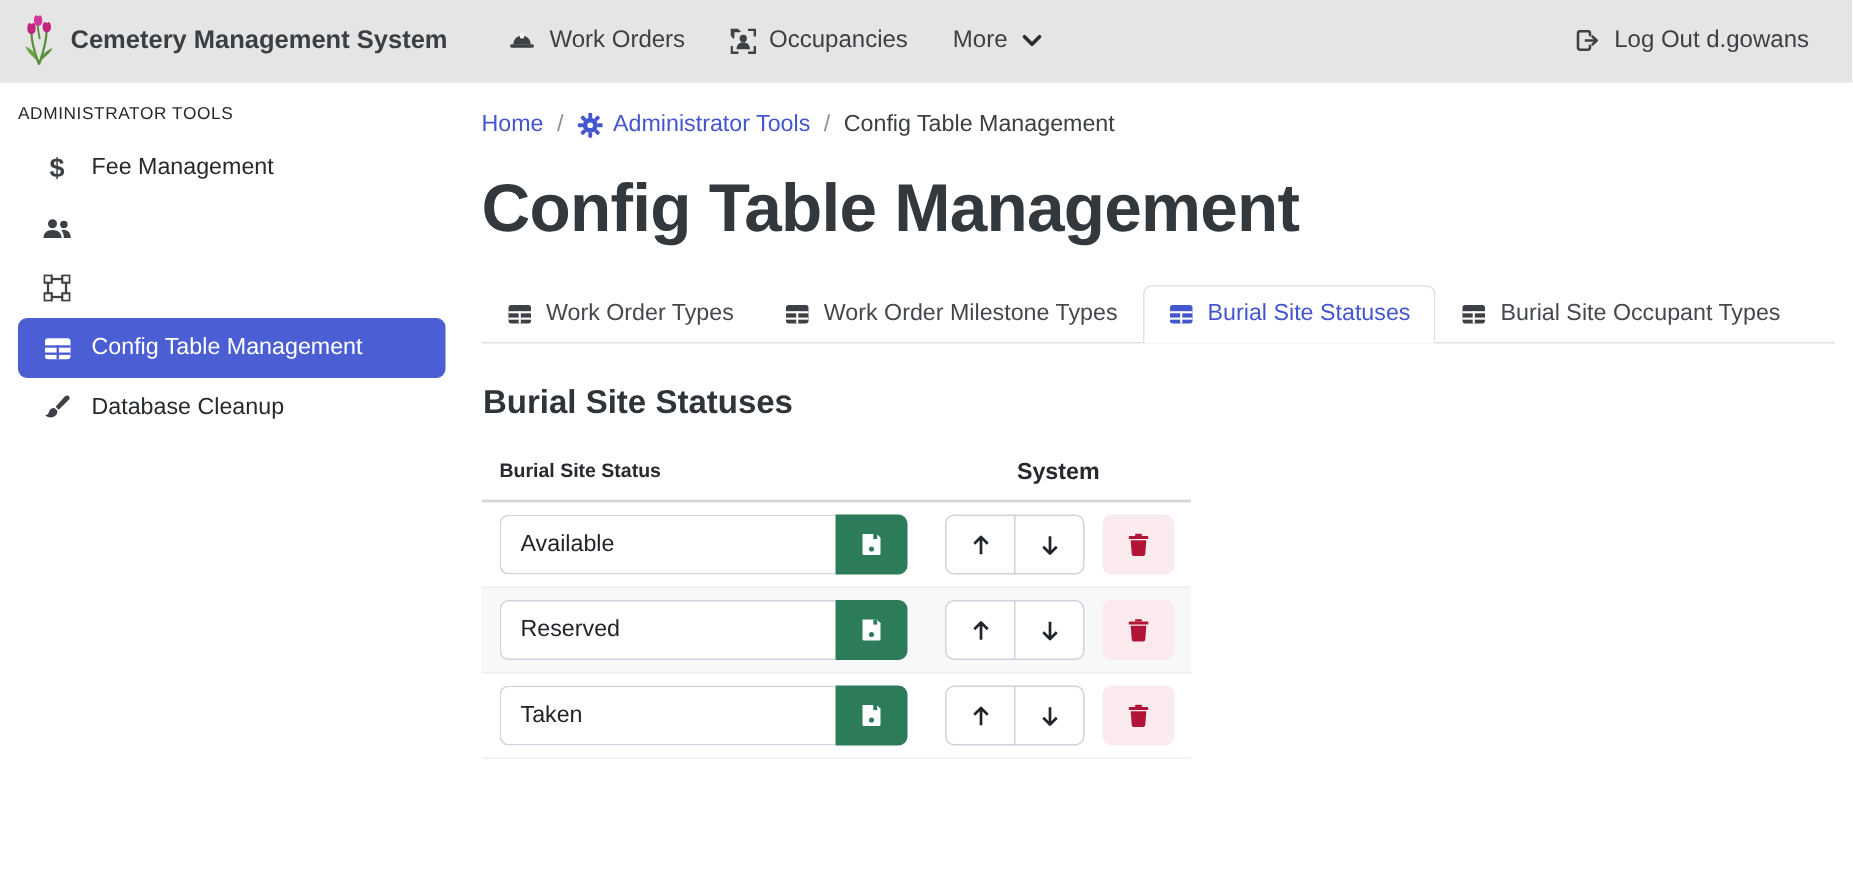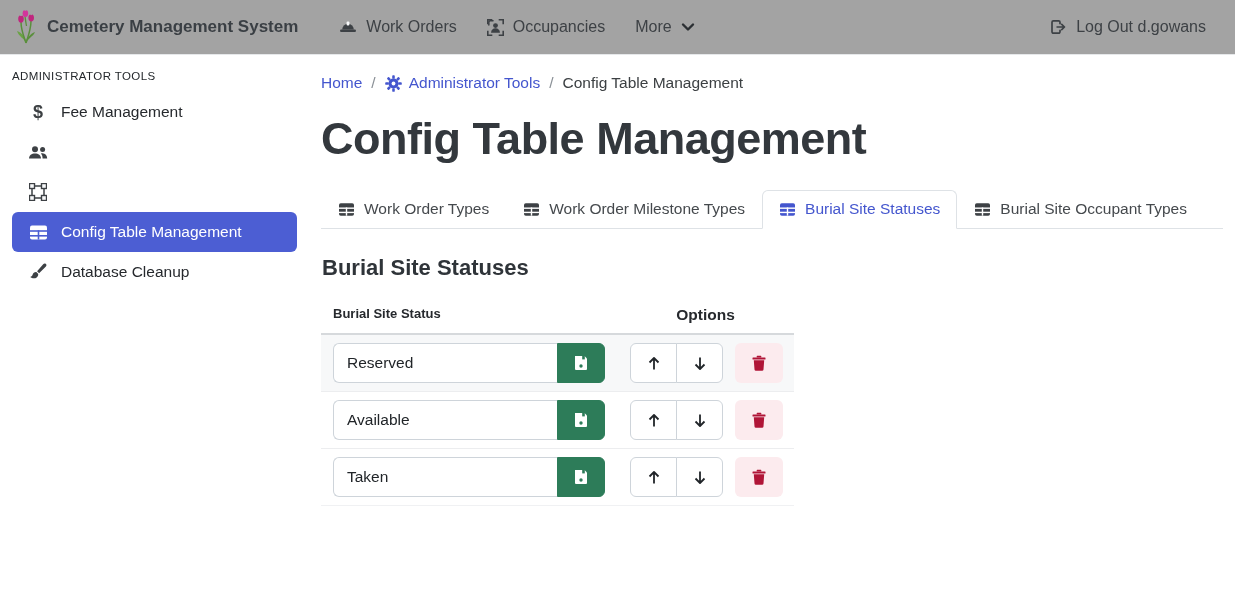--- a/index.html
+++ b/index.html
@@ -4,21 +4,21 @@
 <style>
   * { box-sizing: border-box; margin: 0; padding: 0; }
   html,body { width:1235px; height:591px; overflow:hidden; }
   body {
     font-family: "Liberation Sans", sans-serif;
     color:#212529; background:#fff; font-size:15.5px;
   }
   
   .navbar {
     height:55px; display:flex; align-items:center;
-    background:#a3a3a3; border-bottom:1px solid #e6e8ea;
+    background:#e5e5e5; border-bottom:1px solid #e6e8ea;
     padding:0 14px;
   }
   .brand { display:flex; align-items:center; gap:9px; margin-right:26px; cursor:pointer; }
   .brand-title { font-weight:bold; font-size:17px; color:#3a3f44; }
   .nav-link {
     display:flex; align-items:center; gap:9px;
     color:#3d4145; font-size:16px; margin:16px 15px; cursor:pointer; white-space:nowrap;
   }
   .nav-right { margin-left:auto;text-align:center; }
   .icon { display:inline-flex; align-items:center; justify-content:center; }
@@ -304,23 +304,63 @@
         </span>
         <span>Burial Site Occupant Types</span>
       </div>
     </div>
 
     <h2 class="section-heading">Burial Site Statuses</h2>
 
     <div class="cfg-table">
       <div class="cfg-thead">
         <div class="cfg-th1">Burial Site Status</div>
-        <div class="cfg-th2">Options</div>
-      </div>
-
+        <div class="cfg-th2">System</div>
+      </div>
+
+
+      <div class="data-row">
+        <div class="cell-status">
+          <div class="input-group">
+            <input type="text" value="Available" style="">
+            <button class="btn-green">
+              <span class="icon">
+                <svg width="16" height="16" viewBox="0 0 16 16">
+                  <path d="M2 1 h9.5 L14 3.5 V14 a1 1 0 0 1 -1 1 H3 a1 1 0 0 1 -1 -1 z" fill="#fff"></path>
+                  <rect x="9.2" y="1" width="2.6" height="3.4" fill="#2d7c59"></rect>
+                  <rect x="6.3" y="9.3" width="3.4" height="3.4" rx="1.7" fill="#2d7c59"></rect>
+                </svg>
+              </span>
+            </button>
+          </div>
+        </div>
+        <div class="cell-options">
+          <div class="updown">
+            <button class="ud-btn up">
+              <svg width="14" height="15" viewBox="0 0 14 15">
+                  <path d="M7 13.5 V2 M2.5 6.5 L7 2 L11.5 6.5" fill="none" stroke="#212529" stroke-width="1.8" stroke-linejoin="round"></path>
+                </svg>
+            </button>
+            <button class="ud-btn down">
+              <svg width="14" height="15" viewBox="0 0 14 15">
+                  <path d="M7 1.5 V13 M2.5 8.5 L7 13 L11.5 8.5" fill="none" stroke="#212529" stroke-width="1.8" stroke-linejoin="round"></path>
+                </svg>
+            </button>
+          </div>
+          <button class="btn-trash">
+            <span class="icon">
+              <svg width="14" height="16" viewBox="0 0 14 16" fill="#b01537">
+                <rect x="0.5" y="2.4" width="13" height="2" rx="0.5"></rect>
+                <rect x="4.7" y="0.8" width="4.6" height="1.6" rx="0.5"></rect>
+                <path d="M1.8 5.2 h10.4 l-.7 9.2 a1.4 1.4 0 0 1 -1.4 1.3 H3.9 a1.4 1.4 0 0 1 -1.4 -1.3 z"></path>
+              </svg>
+            </span>
+          </button>
+        </div>
+      </div>
 
       <div class="data-row striped">
         <div class="cell-status">
           <div class="input-group">
             <input type="text" value="Reserved" style="">
             <button class="btn-green">
               <span class="icon">
                 <svg width="16" height="16" viewBox="0 0 16 16">
                   <path d="M2 1 h9.5 L14 3.5 V14 a1 1 0 0 1 -1 1 H3 a1 1 0 0 1 -1 -1 z" fill="#fff"></path>
                   <rect x="9.2" y="1" width="2.6" height="3.4" fill="#2d7c59"></rect>
@@ -351,21 +391,21 @@
                 <path d="M1.8 5.2 h10.4 l-.7 9.2 a1.4 1.4 0 0 1 -1.4 1.3 H3.9 a1.4 1.4 0 0 1 -1.4 -1.3 z"></path>
               </svg>
             </span>
           </button>
         </div>
       </div>
 
       <div class="data-row">
         <div class="cell-status">
           <div class="input-group">
-            <input type="text" value="Available" style="">
+            <input type="text" value="Taken" style="">
             <button class="btn-green">
               <span class="icon">
                 <svg width="16" height="16" viewBox="0 0 16 16">
                   <path d="M2 1 h9.5 L14 3.5 V14 a1 1 0 0 1 -1 1 H3 a1 1 0 0 1 -1 -1 z" fill="#fff"></path>
                   <rect x="9.2" y="1" width="2.6" height="3.4" fill="#2d7c59"></rect>
                   <rect x="6.3" y="9.3" width="3.4" height="3.4" rx="1.7" fill="#2d7c59"></rect>
                 </svg>
               </span>
             </button>
           </div>
@@ -388,55 +428,15 @@
               <svg width="14" height="16" viewBox="0 0 14 16" fill="#b01537">
                 <rect x="0.5" y="2.4" width="13" height="2" rx="0.5"></rect>
                 <rect x="4.7" y="0.8" width="4.6" height="1.6" rx="0.5"></rect>
                 <path d="M1.8 5.2 h10.4 l-.7 9.2 a1.4 1.4 0 0 1 -1.4 1.3 H3.9 a1.4 1.4 0 0 1 -1.4 -1.3 z"></path>
               </svg>
             </span>
           </button>
         </div>
       </div>
 
-      <div class="data-row">
-        <div class="cell-status">
-          <div class="input-group">
-            <input type="text" value="Taken" style="">
-            <button class="btn-green">
-              <span class="icon">
-                <svg width="16" height="16" viewBox="0 0 16 16">
-                  <path d="M2 1 h9.5 L14 3.5 V14 a1 1 0 0 1 -1 1 H3 a1 1 0 0 1 -1 -1 z" fill="#fff"></path>
-                  <rect x="9.2" y="1" width="2.6" height="3.4" fill="#2d7c59"></rect>
-                  <rect x="6.3" y="9.3" width="3.4" height="3.4" rx="1.7" fill="#2d7c59"></rect>
-                </svg>
-              </span>
-            </button>
-          </div>
-        </div>
-        <div class="cell-options">
-          <div class="updown">
-            <button class="ud-btn up">
-              <svg width="14" height="15" viewBox="0 0 14 15">
-                  <path d="M7 13.5 V2 M2.5 6.5 L7 2 L11.5 6.5" fill="none" stroke="#212529" stroke-width="1.8" stroke-linejoin="round"></path>
-                </svg>
-            </button>
-            <button class="ud-btn down">
-              <svg width="14" height="15" viewBox="0 0 14 15">
-                  <path d="M7 1.5 V13 M2.5 8.5 L7 13 L11.5 8.5" fill="none" stroke="#212529" stroke-width="1.8" stroke-linejoin="round"></path>
-                </svg>
-            </button>
-          </div>
-          <button class="btn-trash">
-            <span class="icon">
-              <svg width="14" height="16" viewBox="0 0 14 16" fill="#b01537">
-                <rect x="0.5" y="2.4" width="13" height="2" rx="0.5"></rect>
-                <rect x="4.7" y="0.8" width="4.6" height="1.6" rx="0.5"></rect>
-                <path d="M1.8 5.2 h10.4 l-.7 9.2 a1.4 1.4 0 0 1 -1.4 1.3 H3.9 a1.4 1.4 0 0 1 -1.4 -1.3 z"></path>
-              </svg>
-            </span>
-          </button>
-        </div>
-      </div>
-
     </div>
   </div>
 </div>
 
 </body></html>

